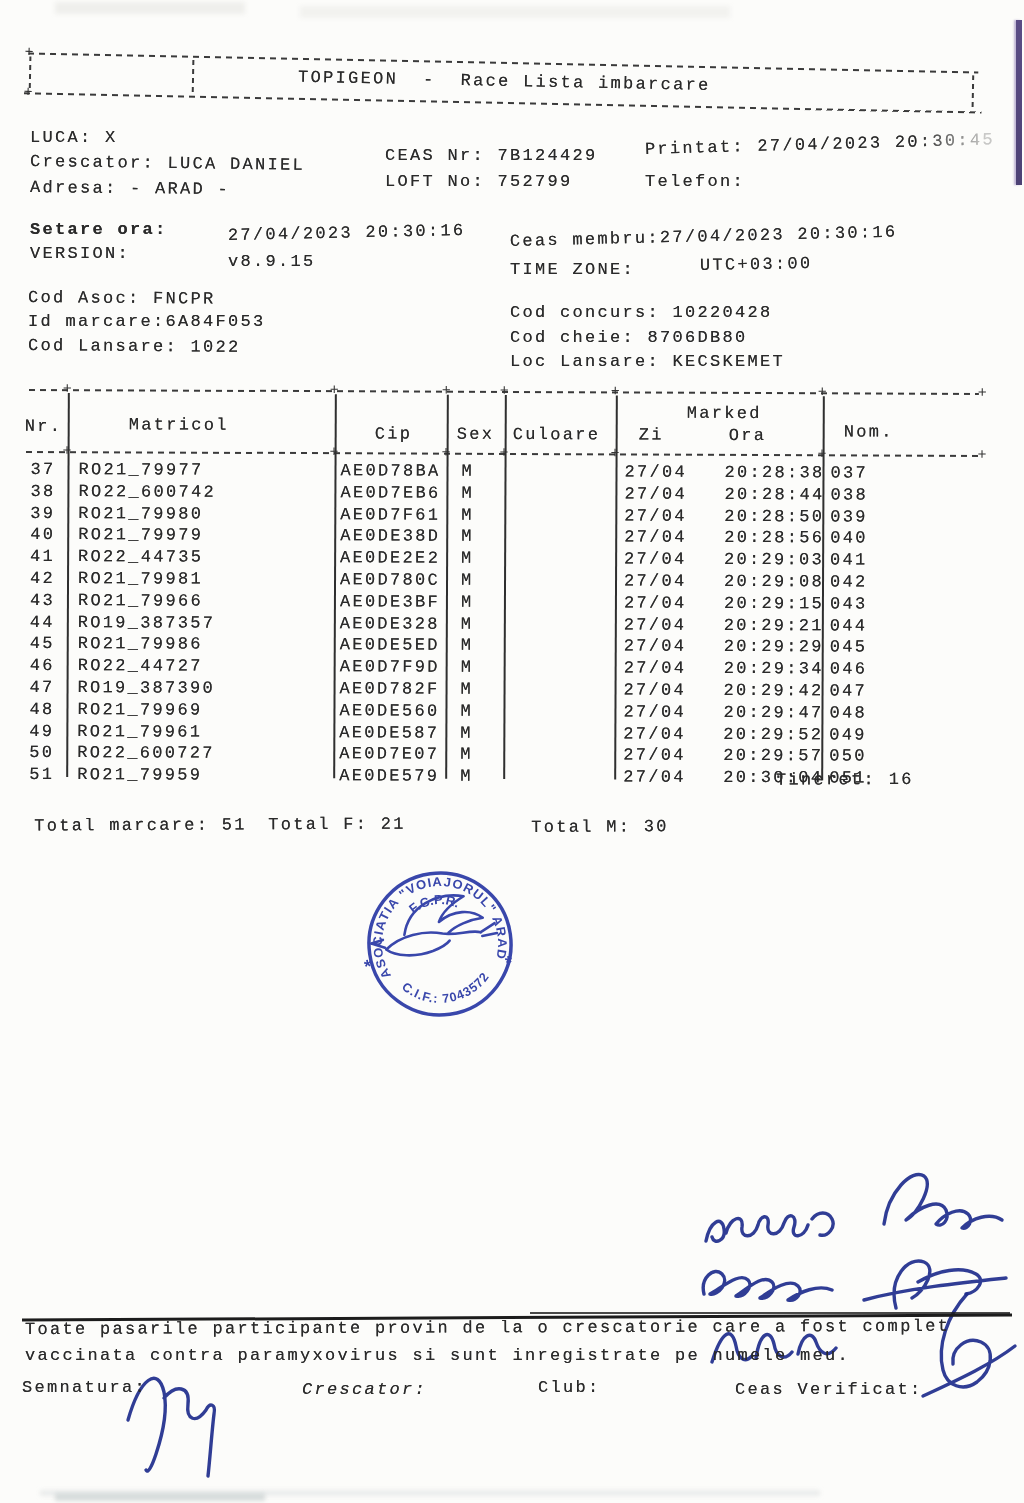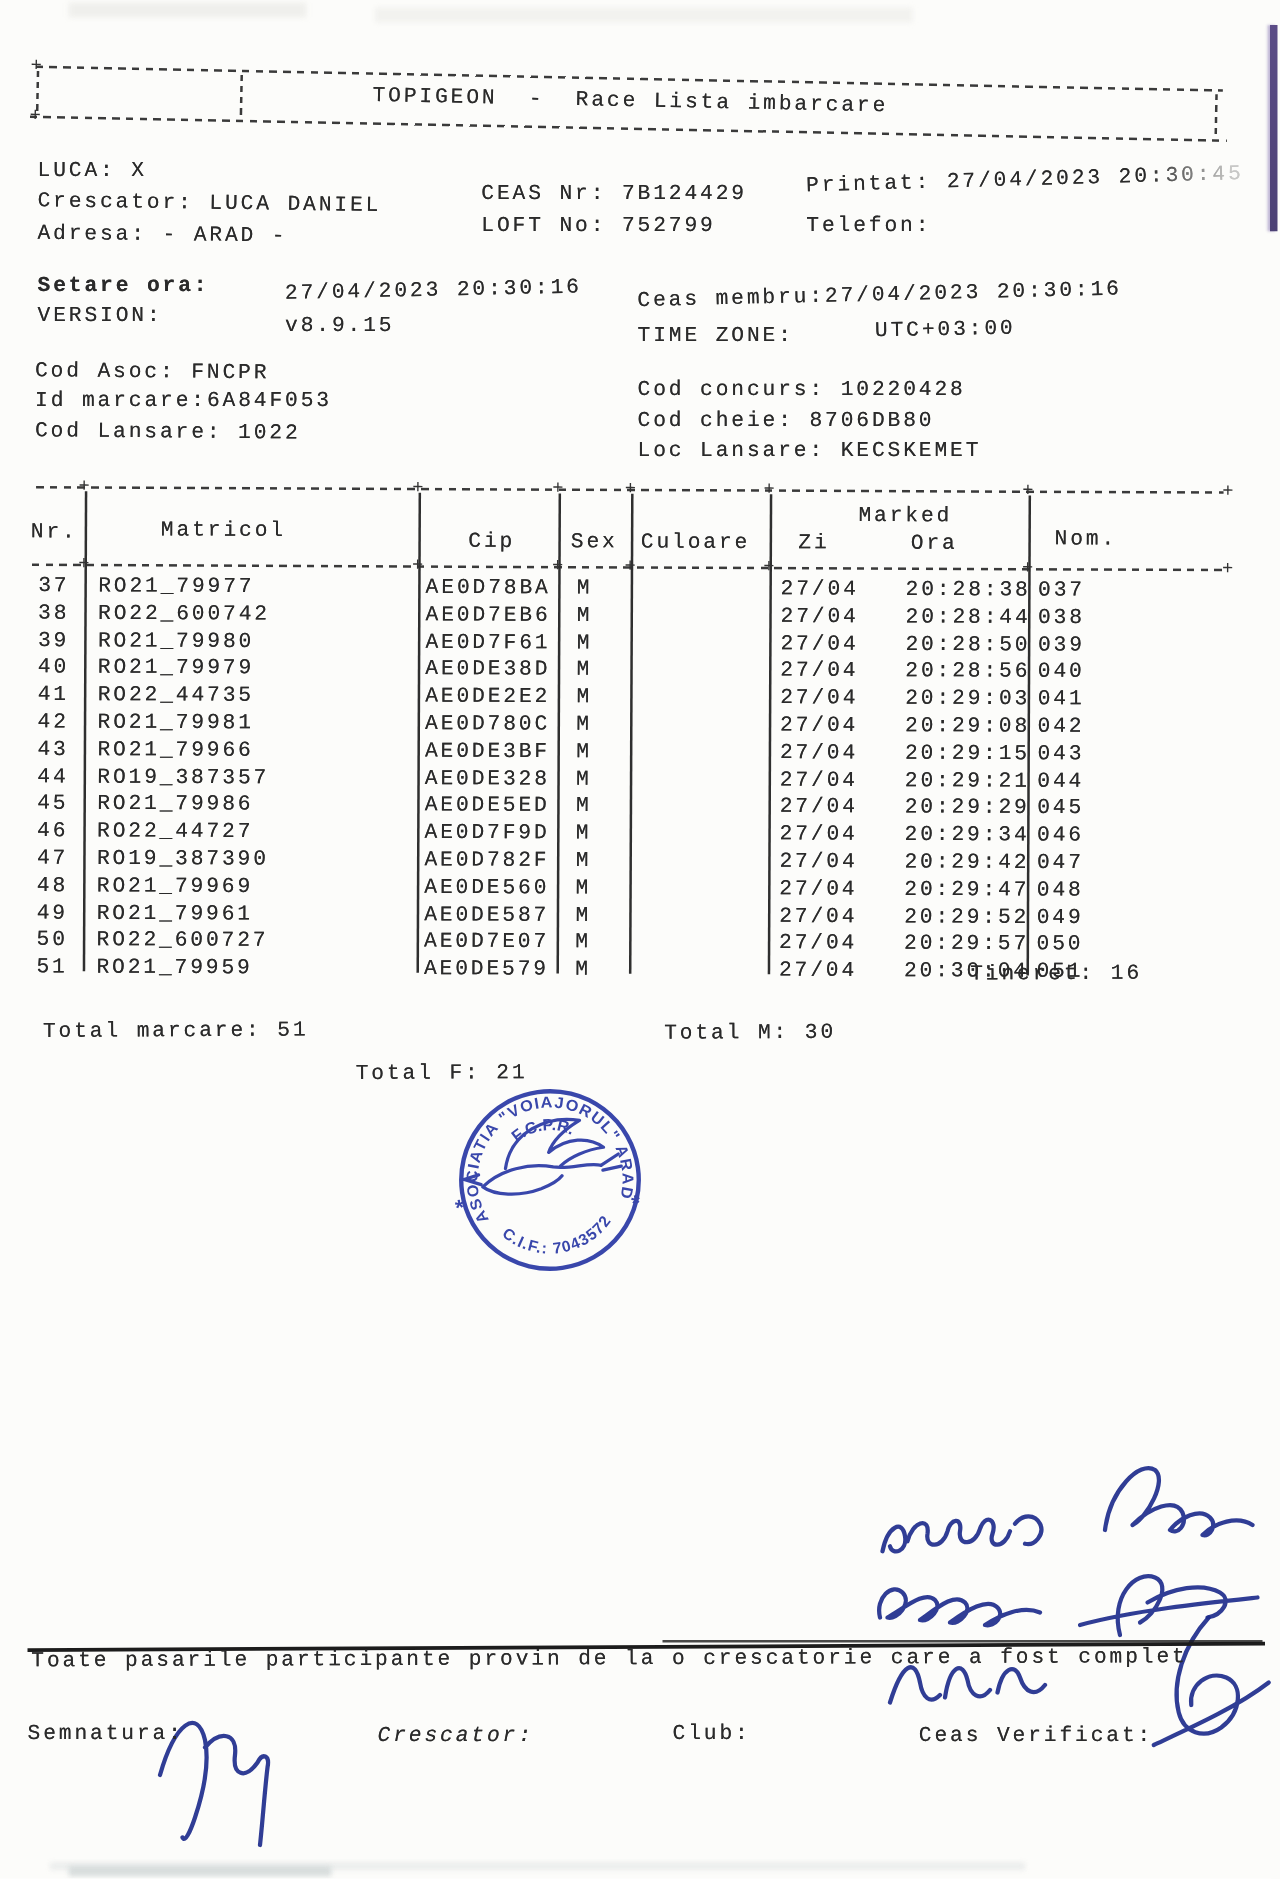--- a/index.html
+++ b/index.html
@@ -268,21 +268,21 @@
       <span class="plus" style="left: 329px; top: 62px;">+</span>
       <span class="plus" style="left: 441px; top: 62px;">+</span>
       <span class="plus" style="left: 499px; top: 62px;">+</span>
       <span class="plus" style="left: 610px; top: 62px;">+</span>
       <span class="plus" style="left: 817px; top: 62px;">+</span>
       <span class="plus" style="left: 977px; top: 62px;">+</span>
     </div>
 
   <div style="position:absolute;left:0;top:0;width:1024px;transform:rotate(-.3deg);">
     <span class="t" style="left:30px;top:814px;">Total marcare: 51</span>
-    <span class="t" style="left:280px;top:814px;margin-top:35px;">Total F: 21</span>
+    <span class="t" style="left:264px;top:814px;">Total F: 21</span>
     <span class="t" style="left:527px;top:818px;">Total M: 30</span>
     <span class="t" style="left:772px;top:772px;">Tineret: 16</span>
   </div>
 
   <svg class="stamp" width="200" height="204" viewBox="0 0 200 200">
     <defs>
       <path id="arcTop" d="M47.4,124.5 A58,58 0 1 1 152.6,124.5"></path>
       <path id="arcInner" d="M69.4,74.3 A40,40 0 0 1 130.6,74.3"></path>
       <path id="arcBottom" d="M43.9,118.2 A59,59 0 0 0 156.1,118.2"></path>
     </defs>
@@ -324,19 +324,20 @@
   <svg class="sig" style="left:903px;top:1286px;" width="118" height="118" viewBox="0 0 118 118">
     <path d="M64,8 C44,30 34,60 40,84 C44,100 60,106 74,96 C90,84 92,62 78,56 C64,50 48,62 50,78 M20,110 C50,96 86,80 112,60" stroke="#1e2c8c"></path>
   </svg>
   <svg class="sig" style="left:118px;top:1358px;" width="210" height="140" viewBox="0 0 210 140">
     <path d="M10,62 C22,20 40,8 46,34 C50,54 44,78 38,96 C34,108 30,116 28,112 M46,40 C58,26 72,28 70,46 C68,62 78,66 88,52 C92,44 98,46 96,56 C94,72 92,100 90,118" stroke="#1e2c8c"></path>
   </svg>
 
   <div class="rule" style="left:22px;top:1316px;width:990px;height:2.5px;transform:rotate(-.3deg);"></div>
   <div class="rule" style="left:530px;top:1312px;width:480px;height:2px;opacity:.8;"></div>
   <span class="t" style="left:25px;top:1320px;transform:rotate(-.2deg);transform-origin:left;">Toate pasarile participante provin de la o crescatorie care a fost complet</span>
+  <span class="t" style="left:25px;top:1346px;">vaccinata contra paramyxovirus si sunt inregistrate pe numele meu.</span>
 
   <span class="t" style="left:22px;top:1378px;">Semnatura:</span>
   <span class="t" style="left:302px;top:1380px;font-style:italic;">Crescator:</span>
   <span class="t" style="left:538px;top:1378px;">Club:</span>
   <span class="t" style="left:735px;top:1380px;">Ceas Verificat:</span>
 
 </div>
 
 </body></html>

